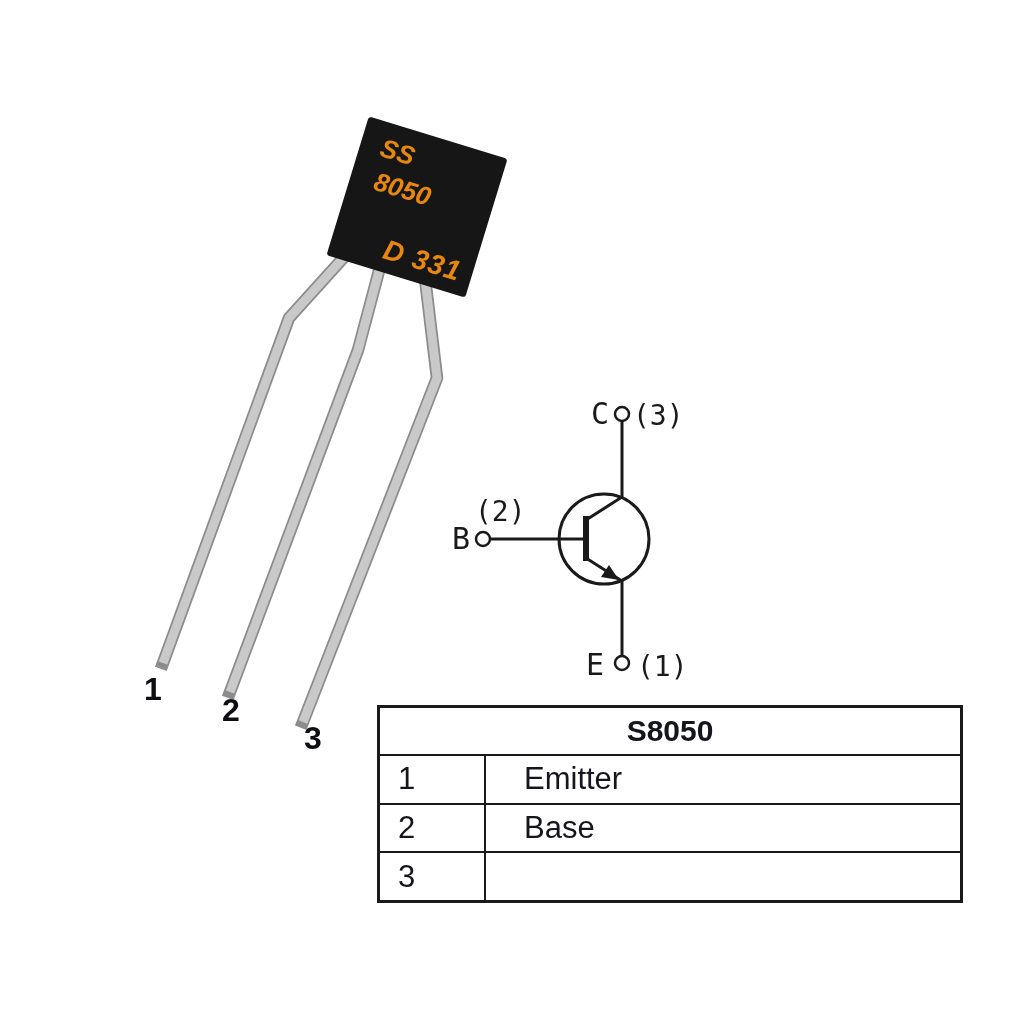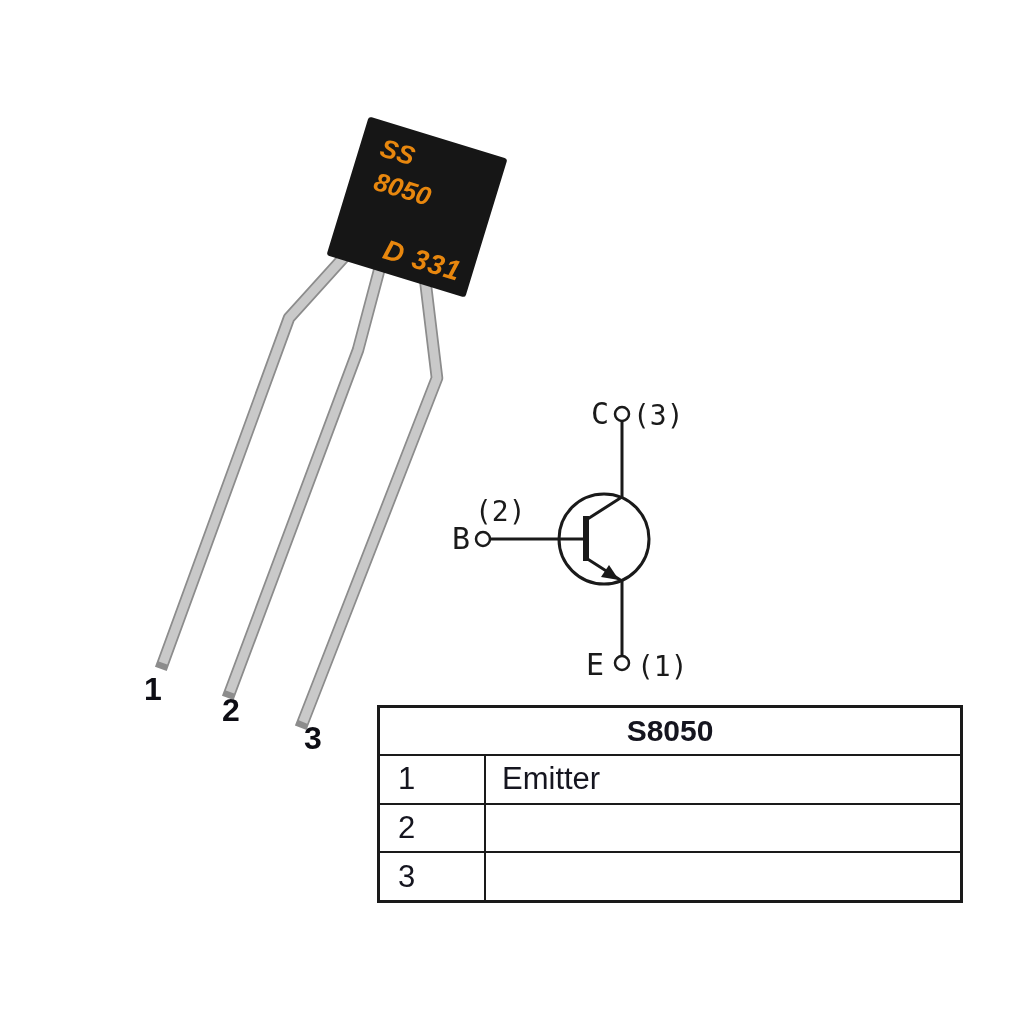--- a/index.html
+++ b/index.html
@@ -43,21 +43,21 @@
     height:46px;flex:0 0 46px;border-bottom:2px solid var(--line);
     display:flex;align-items:center;justify-content:center;
     font-weight:bold;font-size:30px;
   }
   .t-row{flex:1;display:flex;border-bottom:2px solid var(--line)}
   .t-row:last-child{border-bottom:none}
   .t-pin{
     width:106px;flex:0 0 106px;box-sizing:border-box;border-right:2px solid var(--line);
     display:flex;align-items:center;padding-left:18px;font-size:31px;
   }
-  .t-fn{flex:1;display:flex;align-items:center;padding-left:16px;font-size:31px}
+  .t-fn{flex:1;display:flex;align-items:center;padding-left:38px;font-size:31px}
 </style>
 </head>
 <body>
 
 <svg class="art" viewBox="0 0 1024 1024" aria-hidden="true">
 
   <g>
     <g>
       <path class="leg-outer" d="M355 245 L289 318 L163 663"></path>
       <path class="leg-inner" d="M355 245 L289 318 L163 663"></path>
@@ -111,17 +111,18 @@
 </svg>
 
 <div class="pinout-table">
   <div class="t-header">S8050</div>
   <div class="t-row">
     <div class="t-pin">1</div>
     <div class="t-fn">Emitter</div>
   </div>
   <div class="t-row">
     <div class="t-pin">2</div>
+    <div class="t-fn">Base</div>
   </div>
   <div class="t-row">
     <div class="t-pin">3</div>
   </div>
 </div>
 
 </body></html>

